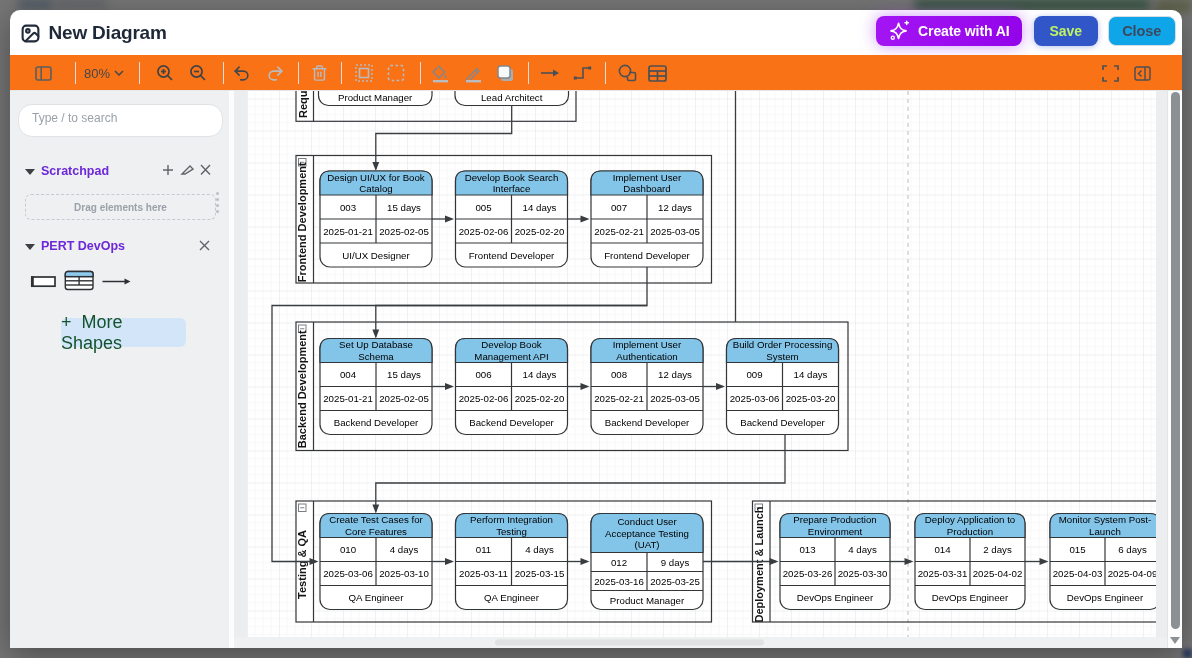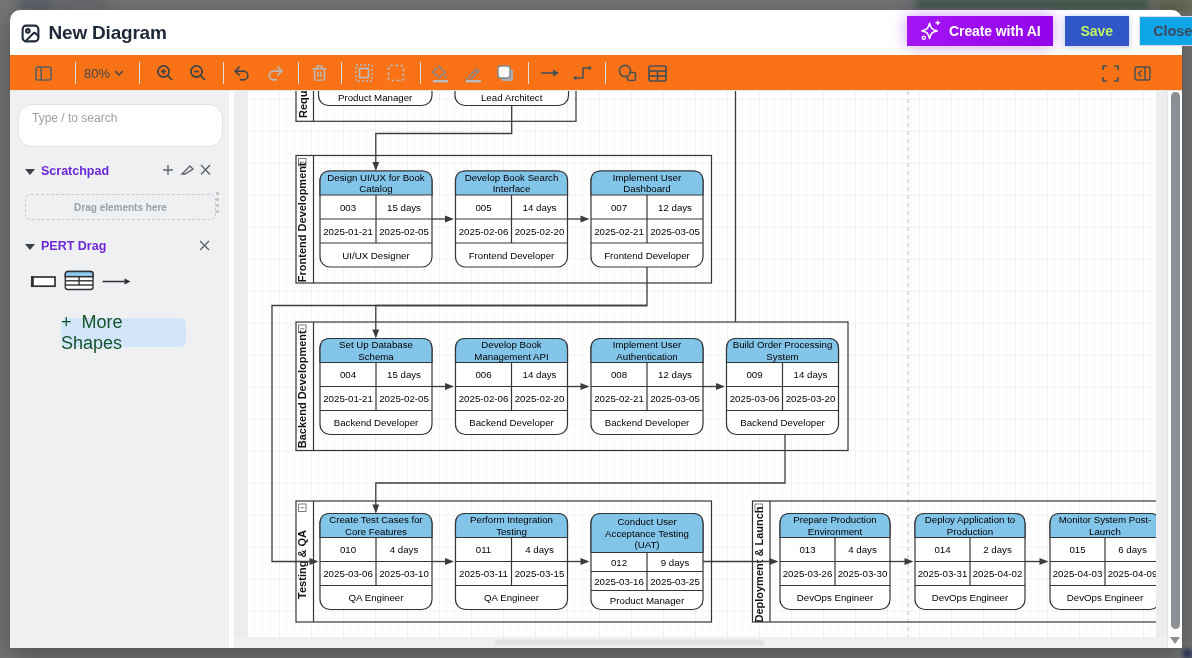--- a/index.html
+++ b/index.html
@@ -1,26 +1,26 @@
 <!DOCTYPE html>
 <html><head><meta charset="utf-8">
 <style>
   * { margin:0; padding:0; box-sizing:border-box; }
   html,body { width:1192px; height:658px; overflow:hidden; }
   body { background:#757575; position:relative; font-family:"Liberation Sans",sans-serif; }
   .blob { position:absolute; filter:blur(5px); }
   .dialog { position:absolute; left:10px; top:10px; width:1172px; height:638px; background:#fff; border-radius:10px; box-shadow:0 8px 30px rgba(0,0,0,.35); }
   .dlg { position:absolute; }
   .hdr-title { position:absolute; left:38.5px; top:12px; font-size:19px; font-weight:700; color:#1f2838; letter-spacing:-0.2px; }
-  .btn { position:absolute; top:5.5px; height:30.5px; border-radius:0; font-size:14.5px; font-weight:700; letter-spacing:-0.1px; display:flex; align-items:center; justify-content:center;margin-left:31px; }
+  .btn { position:absolute; top:5.5px; height:30.5px; border-radius:8px; font-size:14.5px; font-weight:700; letter-spacing:-0.1px; display:flex; align-items:center; justify-content:center; }
   .toolbar { position:absolute; left:0; top:45px; width:1172px; height:36px; background:#f97316; border-bottom:1px solid #e5e7e9; }
   .sep { position:absolute; top:7px; width:1px; height:22px; background:#dddfe2; }
   .ticon { position:absolute; top:0; height:36px; width:32px; display:flex; align-items:center; justify-content:center; }
   .panel { position:absolute; left:0; top:81px; width:219px; height:557px; background:#eef0f2; }
-  .search { position:absolute; left:8px; top:13px; width:205px; height:43px; background:#fff; border:1px solid #e0e3e6; border-radius:14px; color:#9aa1a8; font-size:12px; line-height:26px; padding-left:13px; }
+  .search { position:absolute; left:8px; top:13px; width:205px; height:33px; background:#fff; border:1px solid #e0e3e6; border-radius:14px; color:#9aa1a8; font-size:12px; line-height:26px; padding-left:13px; }
   .sect { position:absolute; font-size:12.5px; font-weight:700; color:#6d28d9; }
   .dragbox { position:absolute; left:15px; top:103px; width:191px; height:26px; border:1.4px dashed #c6cacf; border-radius:6px; color:#9aa1a8; font-size:10px; display:flex; align-items:center; justify-content:center;font-weight:bold; }
   .moreshapes { position:absolute; left:51px; top:227px; width:125px; height:29px; background:#d3e5f8; border-radius:6px; color:#14532d; font-size:18px; font-weight:400; display:flex; align-items:center; justify-content:center; }
   .vsb-track { position:absolute; left:1156.5px; top:81px; width:15.5px; height:557px; background:#fdfdfd; border-left:1px solid #e3e4e5; }
   .vsb-thumb { position:absolute; left:3px; top:1px; width:9.5px; height:537px; border-radius:5px; background:#8b9095; }
   .vsb-arr { position:absolute; left:2.5px; top:546px; width:0; height:0; border-left:5.5px solid transparent; border-right:5.5px solid transparent; border-top:7px solid #8b9095; }
   svg { display:block; }
 </style></head>
 <body>
   <div class="blob" style="left:18px;top:0;width:34px;height:8px;background:#4a5562;"></div>
@@ -186,21 +186,21 @@
       <div class="sect" style="left:31px;top:73px;">Scratchpad</div>
       <svg class="dlg" style="left:152.5px;top:73px;" width="48" height="12" viewBox="0 0 48 12" fill="none" stroke="#5f6469" stroke-width="1.4">
         <path d="M5 1 V 11 M0 6 H 10"></path>
         <path d="M19 10 L27 2 L30 5 L22 10 Z"></path>
         <path d="M38 1 L47 10.5 M47 1 L38 10.5"></path>
       </svg>
       <div class="dragbox">Drag elements here</div>
       <svg class="dlg" style="left:15px;top:152px;" width="10" height="8" viewBox="0 0 10 8">
         <path d="M0 1 L10 1 L5 7 Z" fill="#3c4043"></path>
       </svg>
-      <div class="sect" style="left:31px;top:148px;">PERT Drag</div>
+      <div class="sect" style="left:31px;top:148px;">PERT DevOps</div>
       <svg class="dlg" style="left:189px;top:149px;" width="11" height="11" viewBox="0 0 11 11" fill="none" stroke="#5f6469" stroke-width="1.4">
         <path d="M1 1 L10 10 M10 1 L1 10"></path>
       </svg>
 
       <svg class="dlg" style="left:19px;top:179px;" width="108" height="26" viewBox="0 0 108 26">
         <rect x="2.8" y="7" width="23.2" height="9.2" fill="#fff" stroke="#2e3134" stroke-width="1.7"></rect>
         <rect x="2" y="6.4" width="2.8" height="10.4" fill="#2e3134"></rect>
         <g stroke="#2e3134" stroke-width="1.4">
           <rect x="36.3" y="1.5" width="27.7" height="18" rx="2.5" fill="#fff"></rect>
           <path d="M36.3 6.6 v-2.6 a2.5 2.5 0 0 1 2.5-2.5 h22.7 a2.5 2.5 0 0 1 2.5 2.5 v2.6 Z" fill="#8ecbee"></path>

